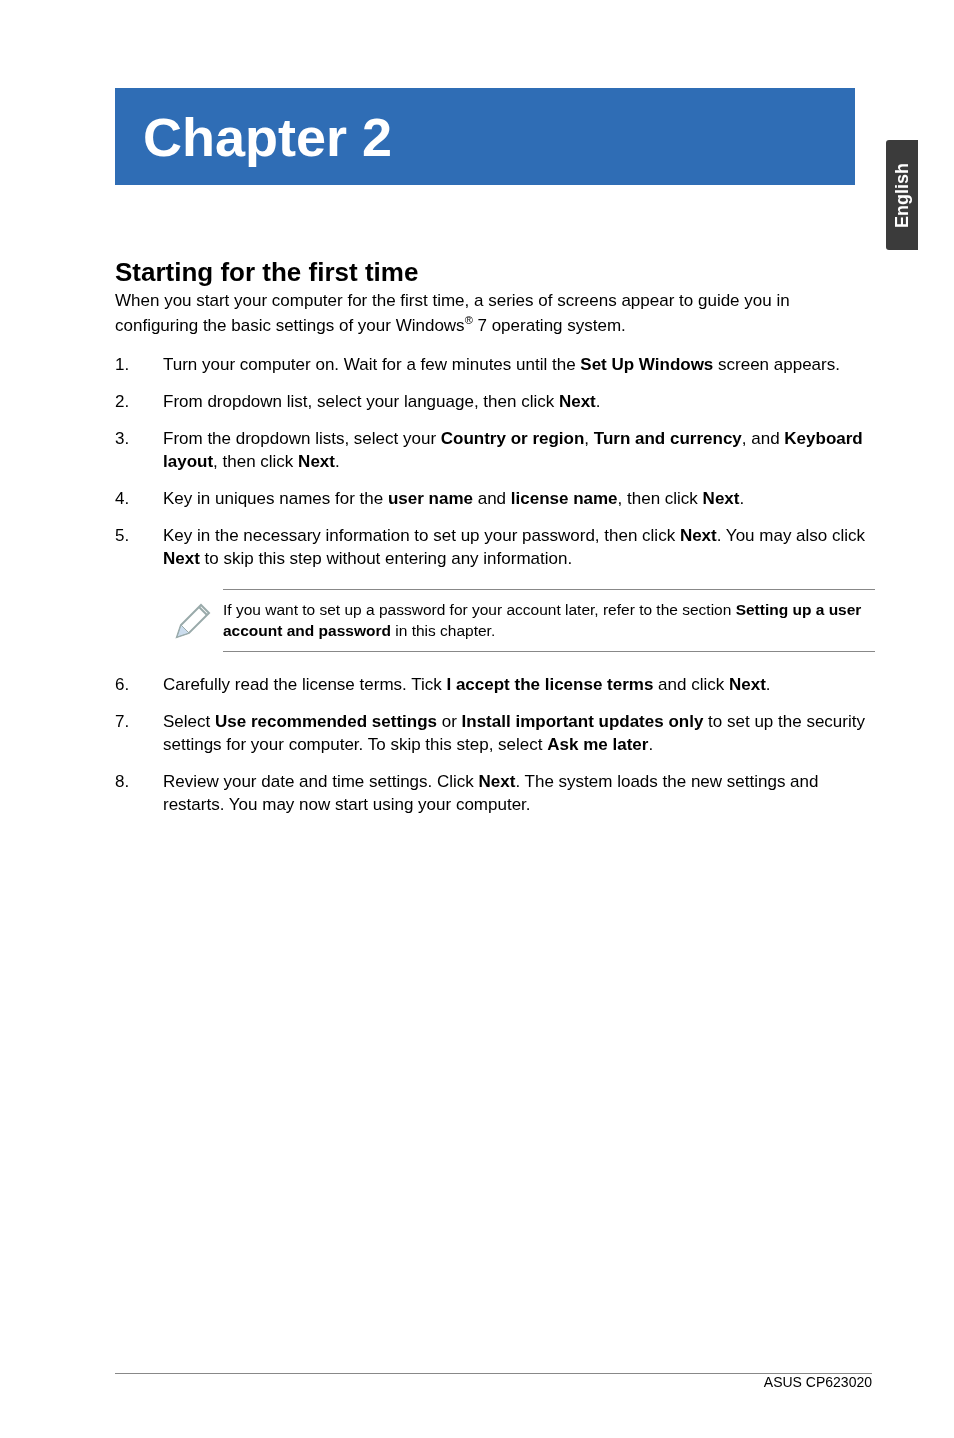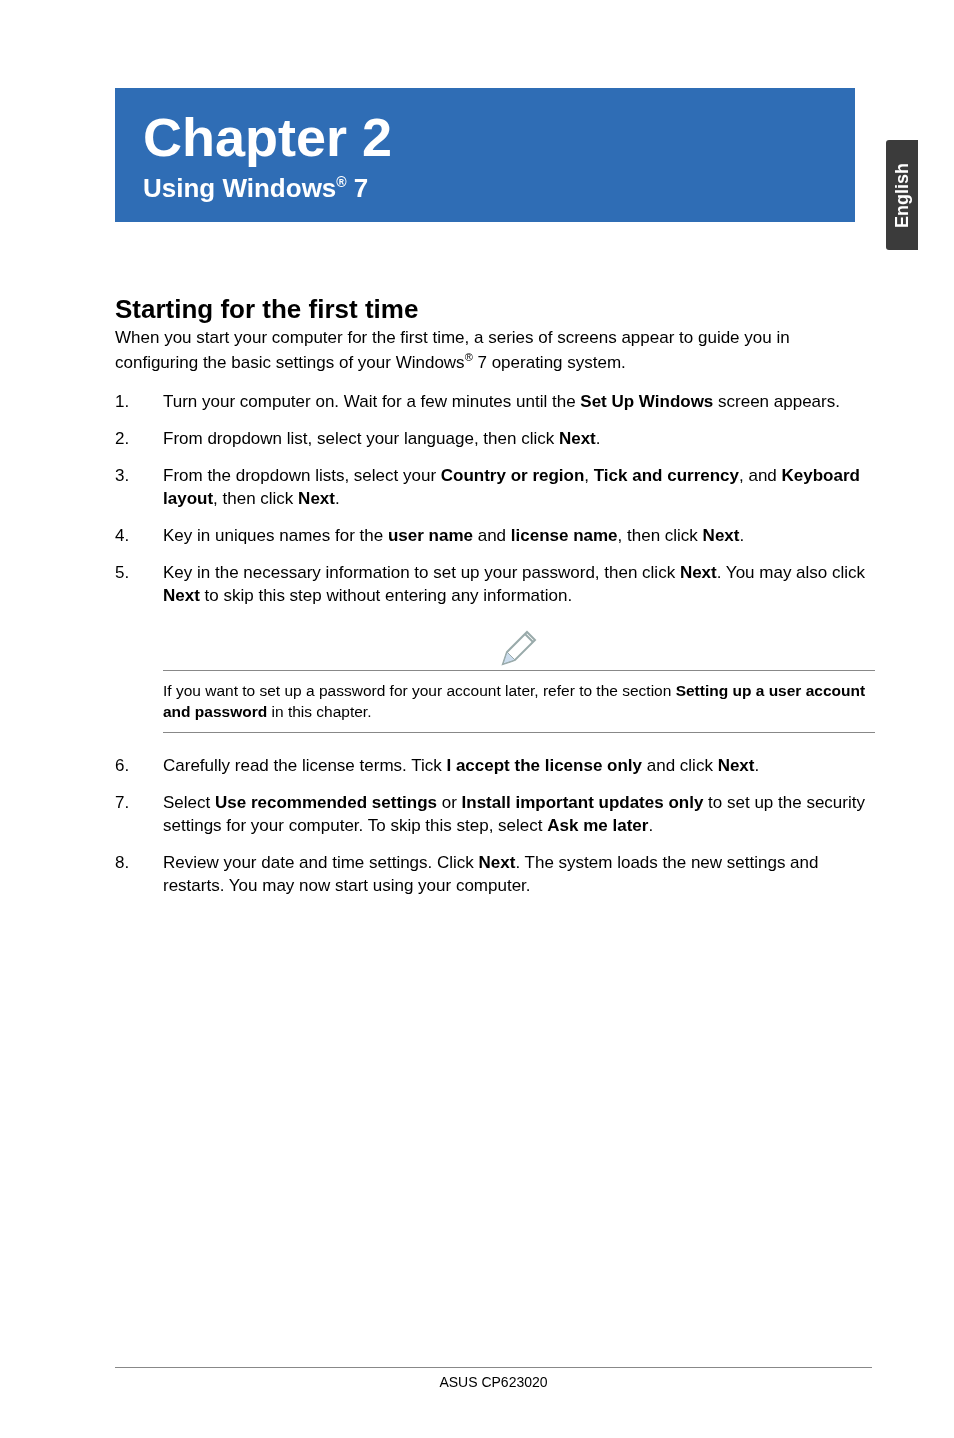--- a/index.html
+++ b/index.html
@@ -12,40 +12,37 @@
   .chapter-sub { font-size: 26px; font-weight: bold; margin-top: 6px; }
   .chapter-sub sup { font-size: 14px; vertical-align: super; }
   .content { width: 760px; margin-top: 70px; font-size: 17px; line-height: 1.35; }
   h2.section { font-size: 26px; font-weight: bold; }
   p.intro { margin-bottom: 16px; }
   p.subhead { font-weight: bold; margin-bottom: 14px; }
   ol.steps { list-style: none; }
   ol.steps li { display: flex; margin-bottom: 14px; }
   ol.steps li .num { width: 48px; flex-shrink: 0; }
   ol.steps li .txt { flex: 1; }
-  .notebox { display: flex; align-items: center; margin: 18px 0 22px 48px; flex-direction: column; }
+  .notebox { display: flex; align-items: center; margin: 18px 0 22px 48px; }
   .notebox .icon { width: 60px; flex-shrink: 0; display:flex; align-items:center; justify-content:center; }
   .notebox .note-text { flex: 1; border-top: 1px solid #888; border-bottom: 1px solid #888; padding: 10px 0; font-size: 15.5px; line-height: 1.35; }
   sup { vertical-align: super; font-size: 0.65em; }
-  .footer { position: absolute; bottom: 48px; left: 115px; right: 82px; border-top: 1px solid #888; padding-top: 6px; display: flex; justify-content: center; font-size: 14px; }
+  .footer { position: absolute; bottom: 48px; left: 115px; right: 82px; border-top: 1px solid #888; display: flex; justify-content: flex-end; font-size: 14px; }
 </style>
 </head>
 <body>
 
 <div class="page">
 
   <div class="sidetab">
     <span>English</span>
   </div>
 
   <div class="chapter-box">
     <div class="chapter-title">Chapter 2</div>
-    <div class="chapter-sub">
-      <span>Using Windows</span><sup>®</sup><span> 7</span>
-    </div>
   </div>
 
   <div class="content">
     <h2 class="section">Starting for the first time</h2>
 
     <p class="intro">
       <span>When you start your computer for the first time, a series of screens appear to guide you in configuring the basic settings of your Windows</span><sup>®</sup><span> 7 operating system.</span>
     </p>
 
 
@@ -53,21 +50,21 @@
       <li>
         <span class="num">1.</span>
         <span class="txt"><span>Turn your computer on. Wait for a few minutes until the </span><b>Set Up Windows</b><span> screen appears.</span></span>
       </li>
       <li>
         <span class="num">2.</span>
         <span class="txt"><span>From dropdown list, select your language, then click </span><b>Next</b><span>.</span></span>
       </li>
       <li>
         <span class="num">3.</span>
-        <span class="txt"><span>From the dropdown lists, select your </span><b>Country or region</b><span>, </span><b>Tick and currency</b><span>, and </span><b>Keyboard layout</b><span>, then click </span><b>Next</b><span>.</span></span>
+        <span class="txt"><span>From the dropdown lists, select your </span><b>Country or region</b><span>, </span><b>Turn and currency</b><span>, and </span><b>Keyboard layout</b><span>, then click </span><b>Next</b><span>.</span></span>
       </li>
       <li>
         <span class="num">4.</span>
         <span class="txt"><span>Key in uniques names for the </span><b>user name</b><span> and </span><b>license name</b><span>, then click </span><b>Next</b><span>.</span></span>
       </li>
       <li>
         <span class="num">5.</span>
         <span class="txt"><span>Key in the necessary information to set up your password, then click </span><b>Next</b><span>. You may also click </span><b>Next</b><span> to skip this step without entering any information.</span></span>
       </li>
     </ol>
@@ -81,21 +78,21 @@
         </svg>
       </div>
       <div class="note-text">
         <span>If you want to set up a password for your account later, refer to the section </span><b>Setting up a user account and password</b><span> in this chapter.</span>
       </div>
     </div>
 
     <ol class="steps">
       <li>
         <span class="num">6.</span>
-        <span class="txt"><span>Carefully read the license terms. Tick </span><b>I accept the license only</b><span> and click </span><b>Next</b><span>.</span></span>
+        <span class="txt"><span>Carefully read the license terms. Tick </span><b>I accept the license terms</b><span> and click </span><b>Next</b><span>.</span></span>
       </li>
       <li>
         <span class="num">7.</span>
         <span class="txt"><span>Select </span><b>Use recommended settings</b><span> or </span><b>Install important updates only</b><span> to set up the security settings for your computer. To skip this step, select </span><b>Ask me later</b><span>.</span></span>
       </li>
       <li>
         <span class="num">8.</span>
         <span class="txt"><span>Review your date and time settings. Click </span><b>Next</b><span>. The system loads the new settings and restarts. You may now start using your computer.</span></span>
       </li>
     </ol>

